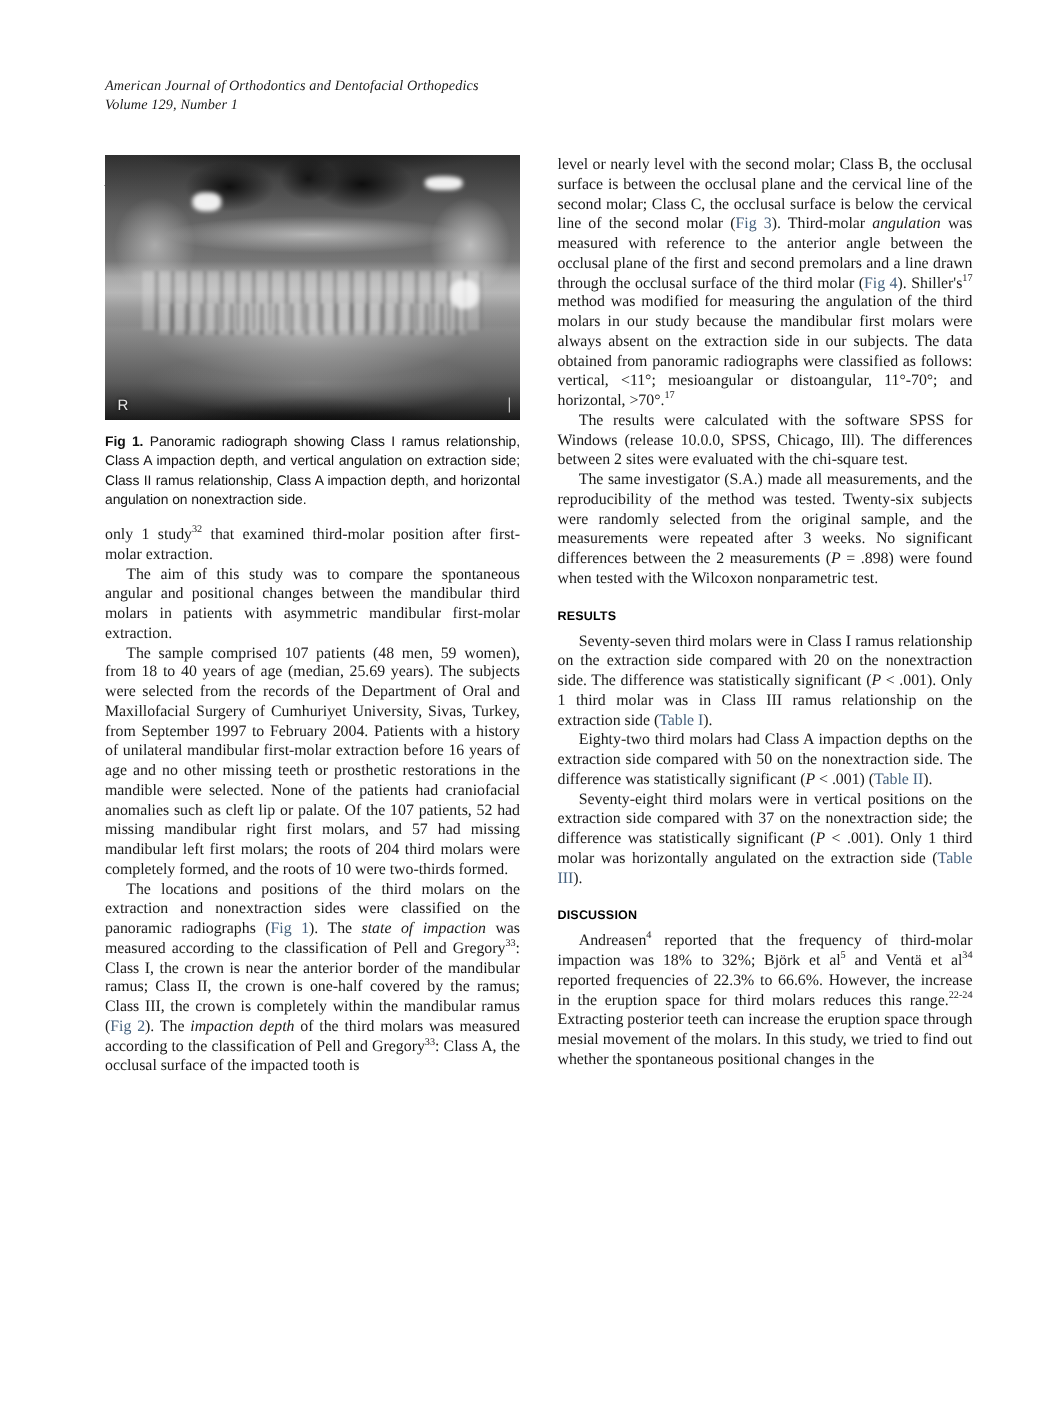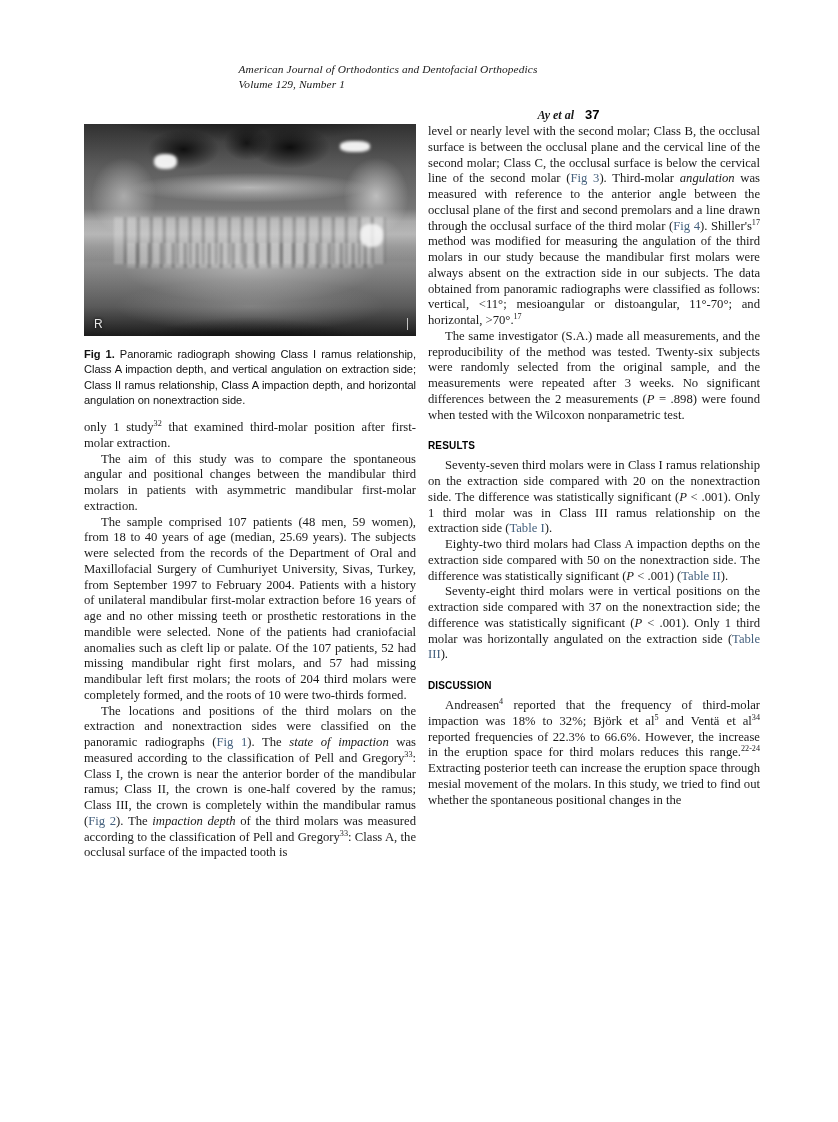--- a/index.html
+++ b/index.html
@@ -18,22 +18,23 @@
     color: #1a1a1a;
   }
 
   
   .running-head {
     position: absolute;
     left: 84px;
     top: 62px;
     width: 670px;
     display: flex;
-    justify-content: center;
+    justify-content: flex-start;
     align-items: flex-start;
+    flex-direction: column;
   }
   .rh-left {
     font-style: italic;
     font-size: 11.4px;
     line-height: 15.2px;
     letter-spacing: 0.1px;
   }
   .rh-left .vol-num {
     font-style: italic;
   }
@@ -56,21 +57,21 @@
     margin-top: 45px;
   }
 
   
   .col {
     position: absolute;
     top: 124px;
     width: 332px;
   }
   .col-left  { left: 84px; }
-  .col-right { left: 428px; }
+  .col-right { left: 446px; }
 
   
   .figure {
     width: 332px;
     margin: 0 0 12px 0;
   }
   .radiograph {
     position: relative;
     width: 332px;
     height: 212px;
@@ -253,20 +254,21 @@
     <p class="body">The sample comprised 107 patients (48 men, 59 women), from 18 to 40 years of age (median, 25.69 years). The subjects were selected from the records of the Department of Oral and Maxillofacial Surgery of Cumhuriyet University, Sivas, Turkey, from September 1997 to February 2004. Patients with a history of unilateral mandibular first-molar extraction before 16 years of age and no other missing teeth or prosthetic restorations in the mandible were selected. None of the patients had craniofacial anomalies such as cleft lip or palate. Of the 107 patients, 52 had missing mandibular right first molars, and 57 had missing mandibular left first molars; the roots of 204 third molars were completely formed, and the roots of 10 were two-thirds formed.</p>
 
     <p class="body"><span>The locations and positions of the third molars on the extraction and nonextraction sides were classified on the panoramic radiographs (</span><span class="xref">Fig 1</span><span>). The </span><em>state of impaction</em><span> was measured according to the classification of Pell and Gregory</span><sup>33</sup><span>: Class I, the crown is near the anterior border of the mandibular ramus; Class II, the crown is one-half covered by the ramus; Class III, the crown is completely within the mandibular ramus (</span><span class="xref">Fig 2</span><span>). The </span><em>impaction depth</em><span> of the third molars was measured according to the classification of Pell and Gregory</span><sup>33</sup><span>: Class A, the occlusal surface of the impacted tooth is</span></p>
 
   </div>
 
   <div class="col col-right">
 
     <p class="body noindent"><span>level or nearly level with the second molar; Class B, the occlusal surface is between the occlusal plane and the cervical line of the second molar; Class C, the occlusal surface is below the cervical line of the second molar (</span><span class="xref">Fig 3</span><span>). Third-molar </span><em>angulation</em><span> was measured with reference to the anterior angle between the occlusal plane of the first and second premolars and a line drawn through the occlusal surface of the third molar (</span><span class="xref">Fig 4</span><span>). Shiller's</span><sup>17</sup><span> method was modified for measuring the angulation of the third molars in our study because the mandibular first molars were always absent on the extraction side in our subjects. The data obtained from panoramic radiographs were classified as follows: vertical, &lt;11°; mesioangular or distoangular, 11°-70°; and horizontal, &gt;70°.</span><sup>17</sup></p>
 
+    <p class="body">The results were calculated with the software SPSS for Windows (release 10.0.0, SPSS, Chicago, Ill). The differences between 2 sites were evaluated with the chi-square test.</p>
 
     <p class="body"><span>The same investigator (S.A.) made all measurements, and the reproducibility of the method was tested. Twenty-six subjects were randomly selected from the original sample, and the measurements were repeated after 3 weeks. No significant differences between the 2 measurements (</span><em>P</em><span> = .898) were found when tested with the Wilcoxon nonparametric test.</span></p>
 
     <h2 class="section">RESULTS</h2>
 
     <p class="body"><span>Seventy-seven third molars were in Class I ramus relationship on the extraction side compared with 20 on the nonextraction side. The difference was statistically significant (</span><em>P</em><span> &lt; .001). Only 1 third molar was in Class III ramus relationship on the extraction side (</span><span class="xref">Table I</span><span>).</span></p>
 
     <p class="body"><span>Eighty-two third molars had Class A impaction depths on the extraction side compared with 50 on the nonextraction side. The difference was statistically significant (</span><em>P</em><span> &lt; .001) (</span><span class="xref">Table II</span><span>).</span></p>
 
     <p class="body"><span>Seventy-eight third molars were in vertical positions on the extraction side compared with 37 on the nonextraction side; the difference was statistically significant (</span><em>P</em><span> &lt; .001). Only 1 third molar was horizontally angulated on the extraction side (</span><span class="xref">Table III</span><span>).</span></p>

